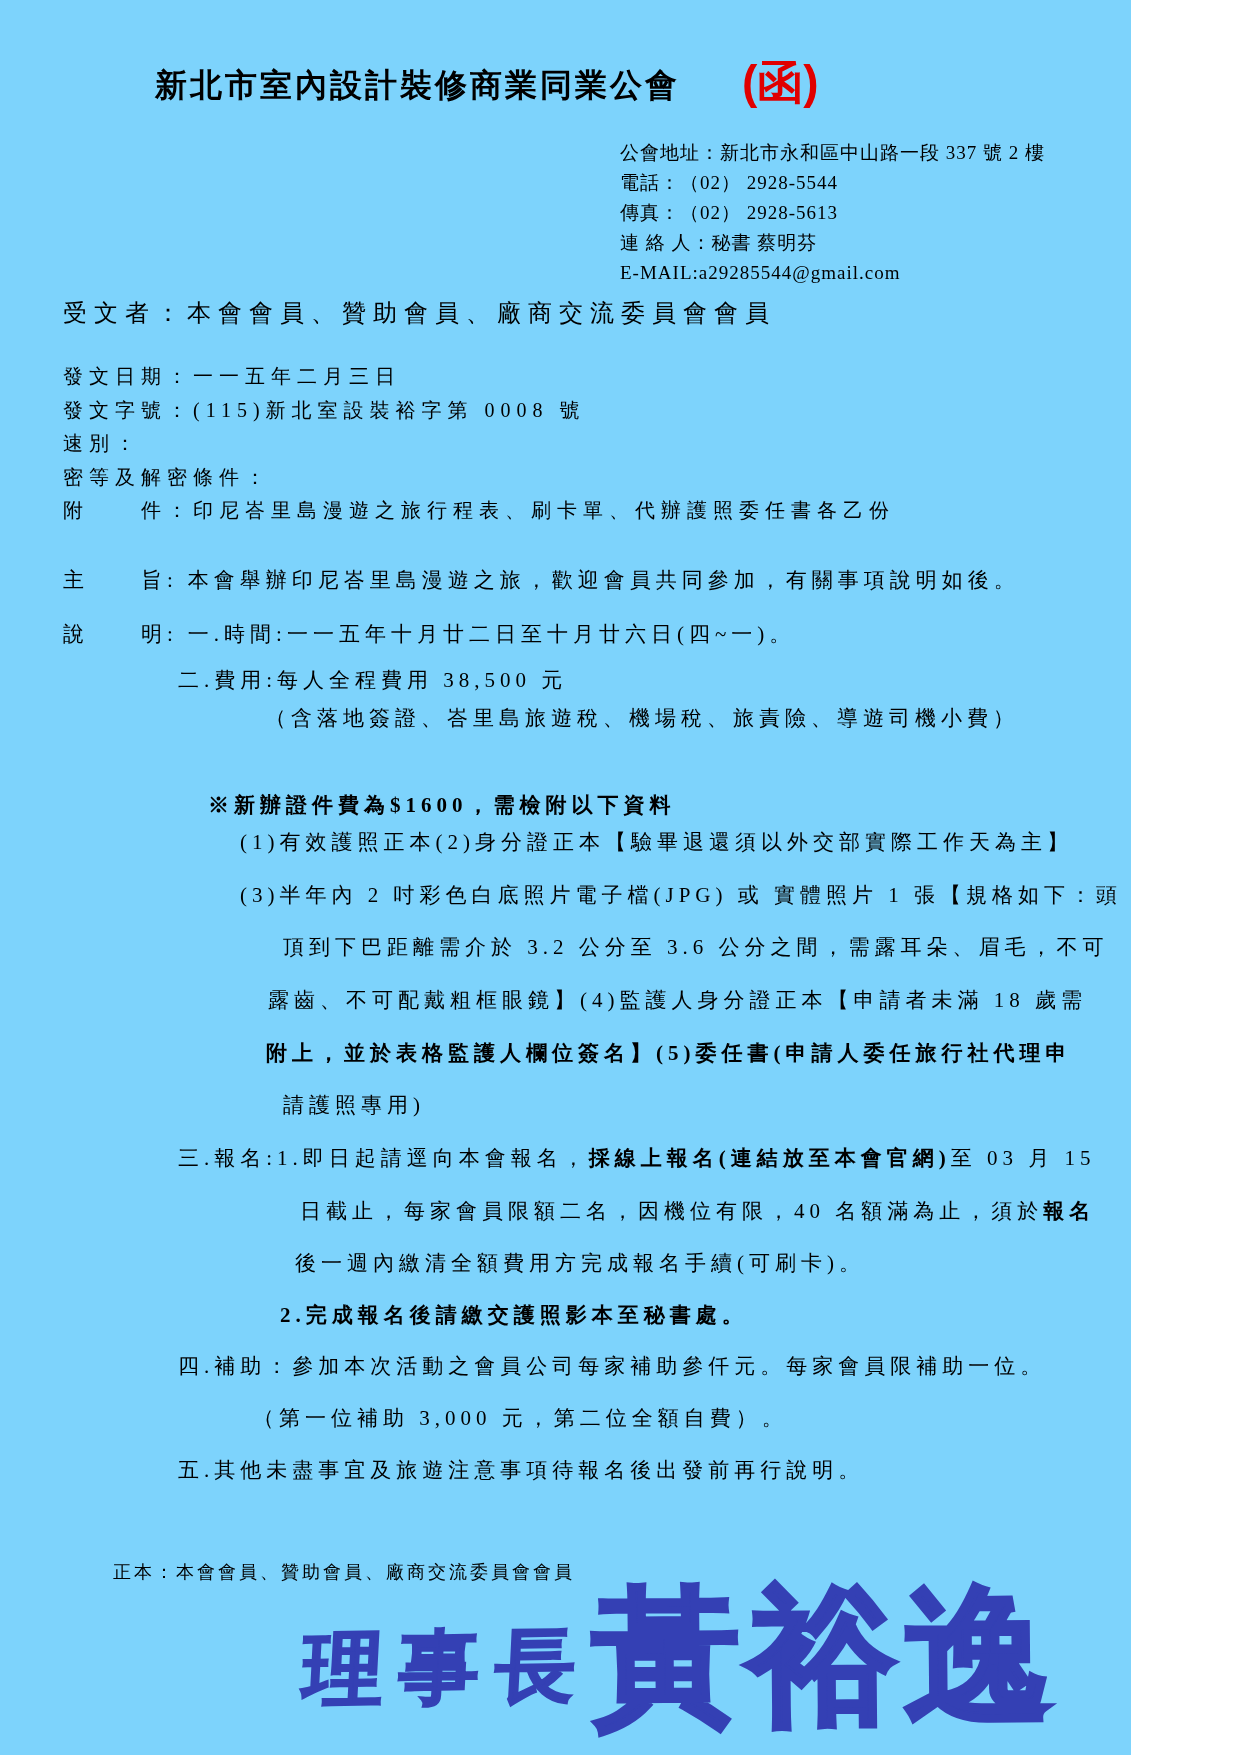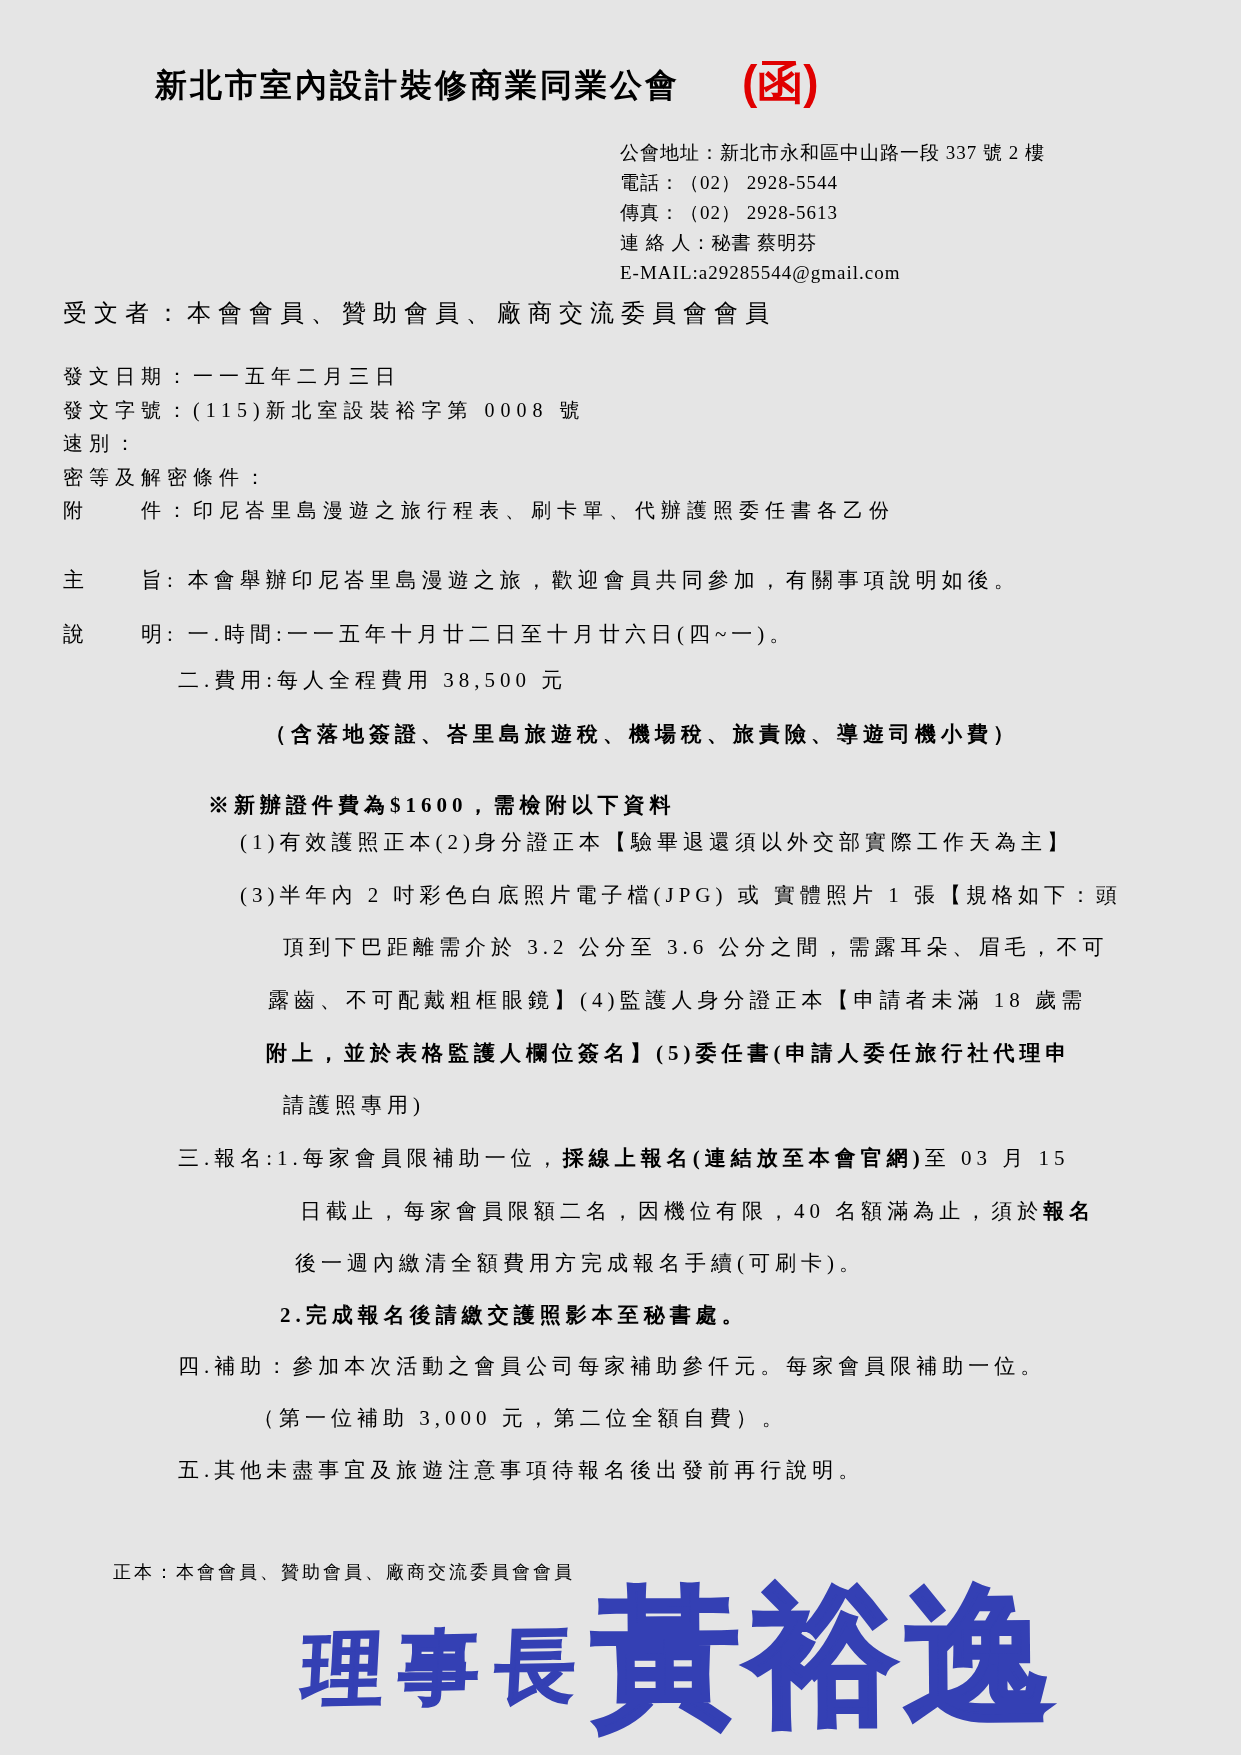--- a/index.html
+++ b/index.html
@@ -1,21 +1,21 @@
 <!DOCTYPE html>
 <html style="--doc-type-color: #e00000; --signature-color: #3440b4;"><head>
 <meta charset="utf-8">
 <style>
   * { margin:0; padding:0; box-sizing:border-box; }
   html,body { background:#ffffff; }
   .page {
     position:relative;
-    width:1241px;
+    width:1131px;
     height:1755px;
-    background:#e5e5e5;
+    background:#7dd3fc;
     color:#000;
     font-family:"Liberation Serif","DejaVu Serif",serif;
     overflow:hidden;
   }
   .abs { position:absolute; white-space:nowrap; }
   .title {
     font-size:32px;
     font-weight:600;
     letter-spacing:3px;
   }
@@ -104,38 +104,38 @@
   <div class="bline" style="left:63px; top:566px;">
     <span>主　　旨:</span><span class="lbl-gap">本會舉辦印尼峇里島漫遊之旅，歡迎會員共同參加，有關事項說明如後。</span>
   </div>
 
   <div class="bline" style="left:63px; top:620px;">
     <span>說　　明:</span><span class="lbl-gap">一.時間:一一五年十月廿二日至十月廿六日(四~一)。</span>
   </div>
 
   <div class="bline" style="left:178px; top:666px;">二.費用:每人全程費用 38,500 元</div>
 
-  <div class="bline" style="left:265px; top:720px;font-weight:bold;">（含落地簽證、峇里島旅遊稅、機場稅、旅責險、導遊司機小費）</div>
+  <div class="bline" style="left:265px; top:704px;">（含落地簽證、峇里島旅遊稅、機場稅、旅責險、導遊司機小費）</div>
 
   <div class="bline" style="left:208px; top:775px; font-weight:700;margin-top:16px;">※新辦證件費為$1600，需檢附以下資料</div>
 
   <div class="bline" style="left:240px; top:828px;">(1)有效護照正本(2)身分證正本【驗畢退還須以外交部實際工作天為主】</div>
 
   <div class="bline" style="left:240px; top:881px;">(3)半年內 2 吋彩色白底照片電子檔(JPG) 或 實體照片 1 張【規格如下：頭</div>
 
   <div class="bline" style="left:283px; top:933px;">頂到下巴距離需介於 3.2 公分至 3.6 公分之間，需露耳朵、眉毛，不可</div>
 
   <div class="bline" style="left:268px; top:986px;">露齒、不可配戴粗框眼鏡】(4)監護人身分證正本【申請者未滿 18 歲需</div>
 
   <div class="bline" style="left:266px; top:1039px;font-weight:bold;">附上，並於表格監護人欄位簽名】(5)委任書(申請人委任旅行社代理申</div>
 
   <div class="bline" style="left:283px; top:1091px;">請護照專用)</div>
 
   <div class="bline" style="left:178px; top:1144px;">
-    <span>三.報名:1.每家會員限補助一位，</span><b>採線上報名(連結放至本會官網)</b><span>至 03 月 15</span>
+    <span>三.報名:1.即日起請逕向本會報名，</span><b>採線上報名(連結放至本會官網)</b><span>至 03 月 15</span>
   </div>
 
   <div class="bline" style="left:300px; top:1197px;">
     <span>日截止，每家會員限額二名，因機位有限，40 名額滿為止，須於</span><b>報名</b>
   </div>
 
   <div class="bline" style="left:295px; top:1249px; font-weight:400;">後一週內繳清全額費用方完成報名手續(可刷卡)。</div>
 
   <div class="bline" style="left:280px; top:1301px; font-weight:700;">2.完成報名後請繳交護照影本至秘書處。</div>
 

